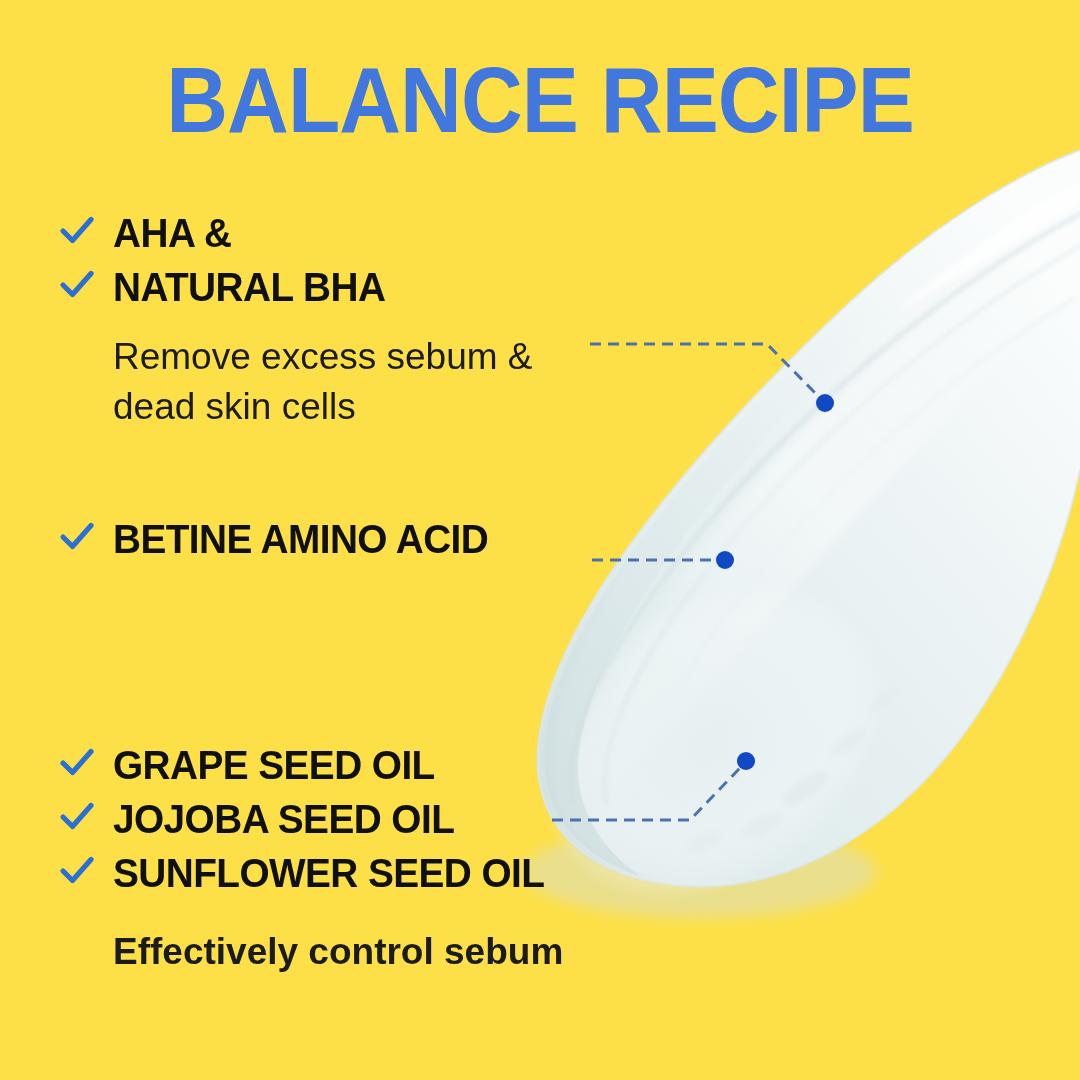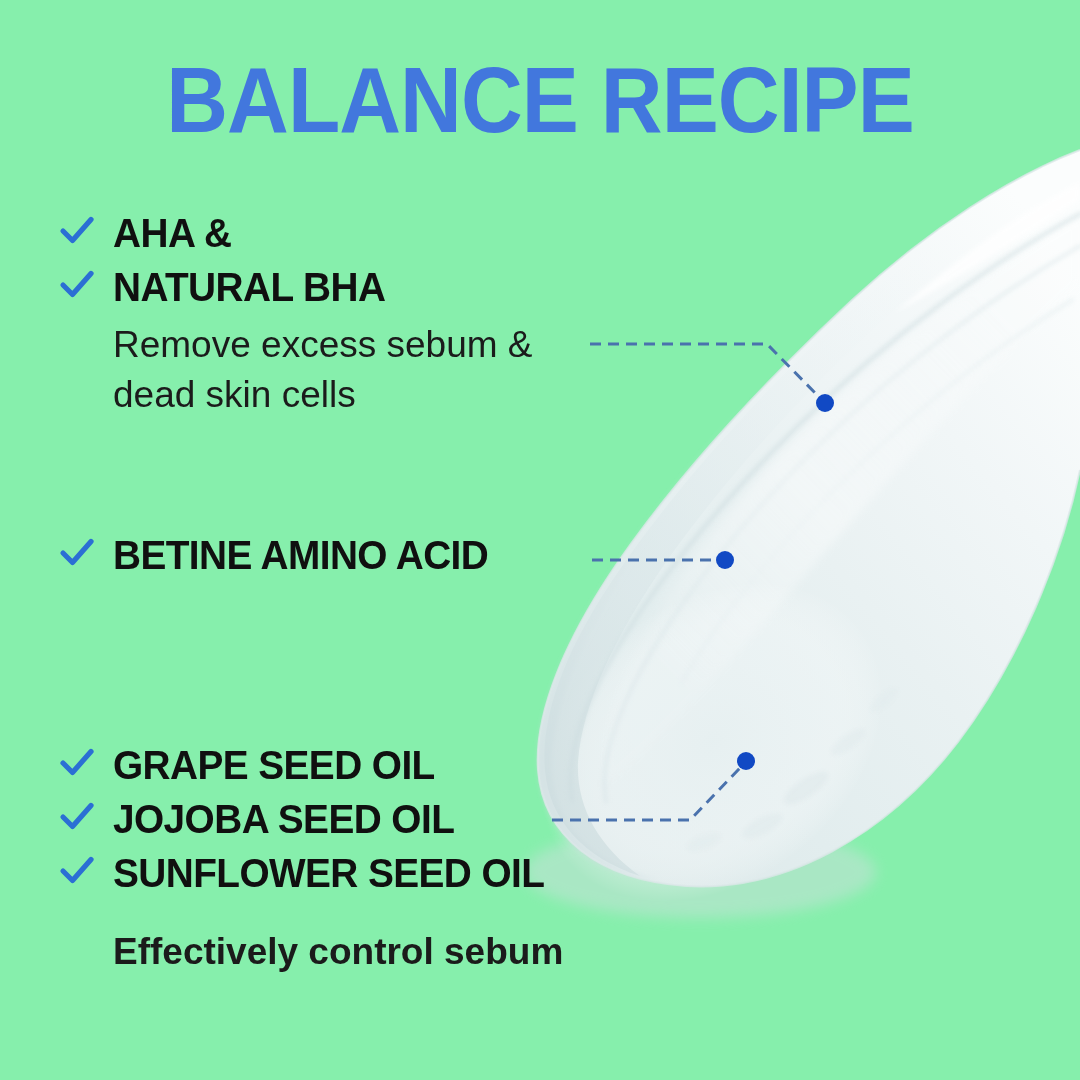--- a/index.html
+++ b/index.html
@@ -9,21 +9,21 @@
     background: #ffffff;
   }
   body {
     font-family: "Liberation Sans", sans-serif;
   }
 
   .canvas {
     position: relative;
     width: 1080px;
     height: 1080px;
-    background: #86efac;
+    background: #fde047;
     overflow: hidden;
   }
 
   
   .title {
     position: absolute;
     left: 0;
     top: 54px;
     width: 1080px;
     text-align: center;
@@ -47,21 +47,21 @@
     height: 1080px;
     pointer-events: none;
   }
 
   
   .group {
     position: absolute;
     left: 58px;
   }
   .group-1 { top: 206px; }
-  .group-2 { top: 528px; }
+  .group-2 { top: 512px; }
   .group-3 { top: 738px; }
 
   .bullet-row {
     display: flex;
     align-items: flex-start;
     height: 54px;
   }
 
   .check-icon {
     width: 38px;
@@ -84,21 +84,21 @@
     transform-origin: 0 50%;
   }
 
   .desc {
     font-family: "Liberation Sans", sans-serif;
     font-weight: 400;
     font-size: 37px;
     line-height: 50px;
     color: #1b1b1b;
     margin-left: 55px;
-    margin-top: 6px;
+    margin-top: 18px;
     white-space: pre-line;
   }
   .group-2 .desc { margin-top: 14px; }
   .group-3 .desc { margin-top: 27px; font-weight: bold; }
 
   
   .leaders {
     position: absolute;
     left: 0;
     top: 0;

